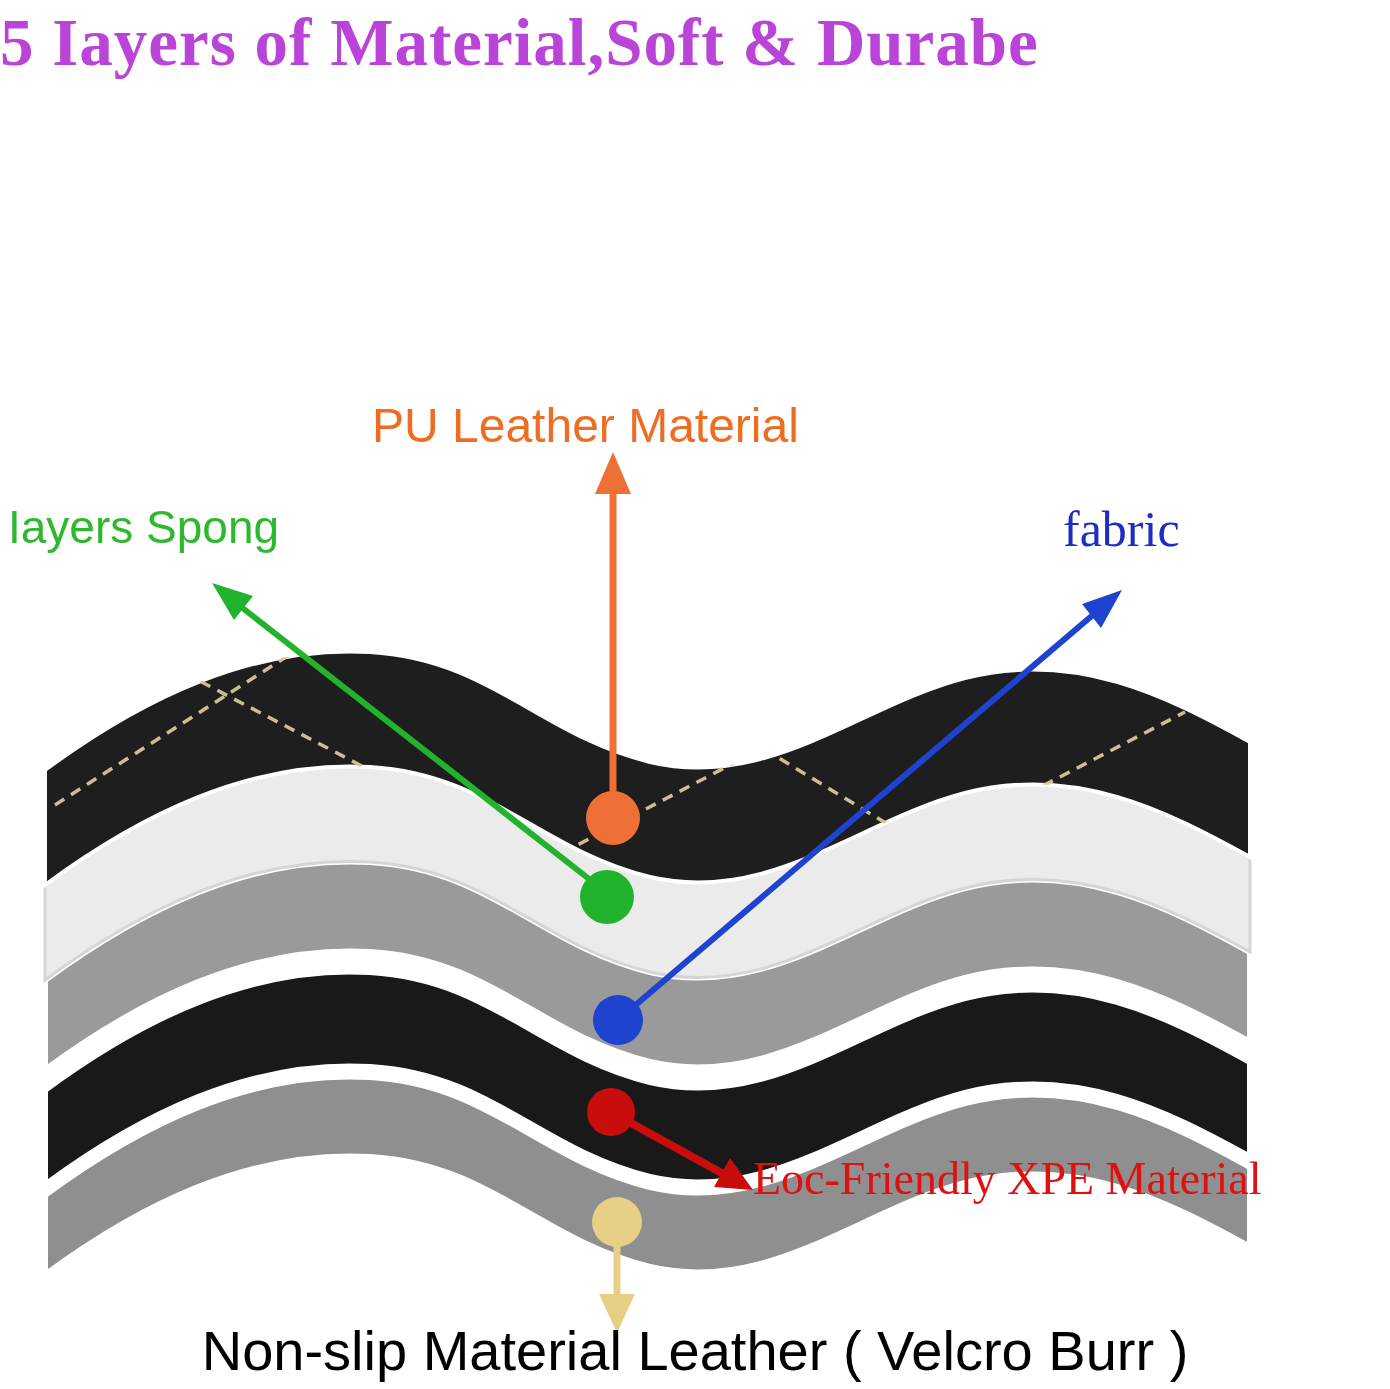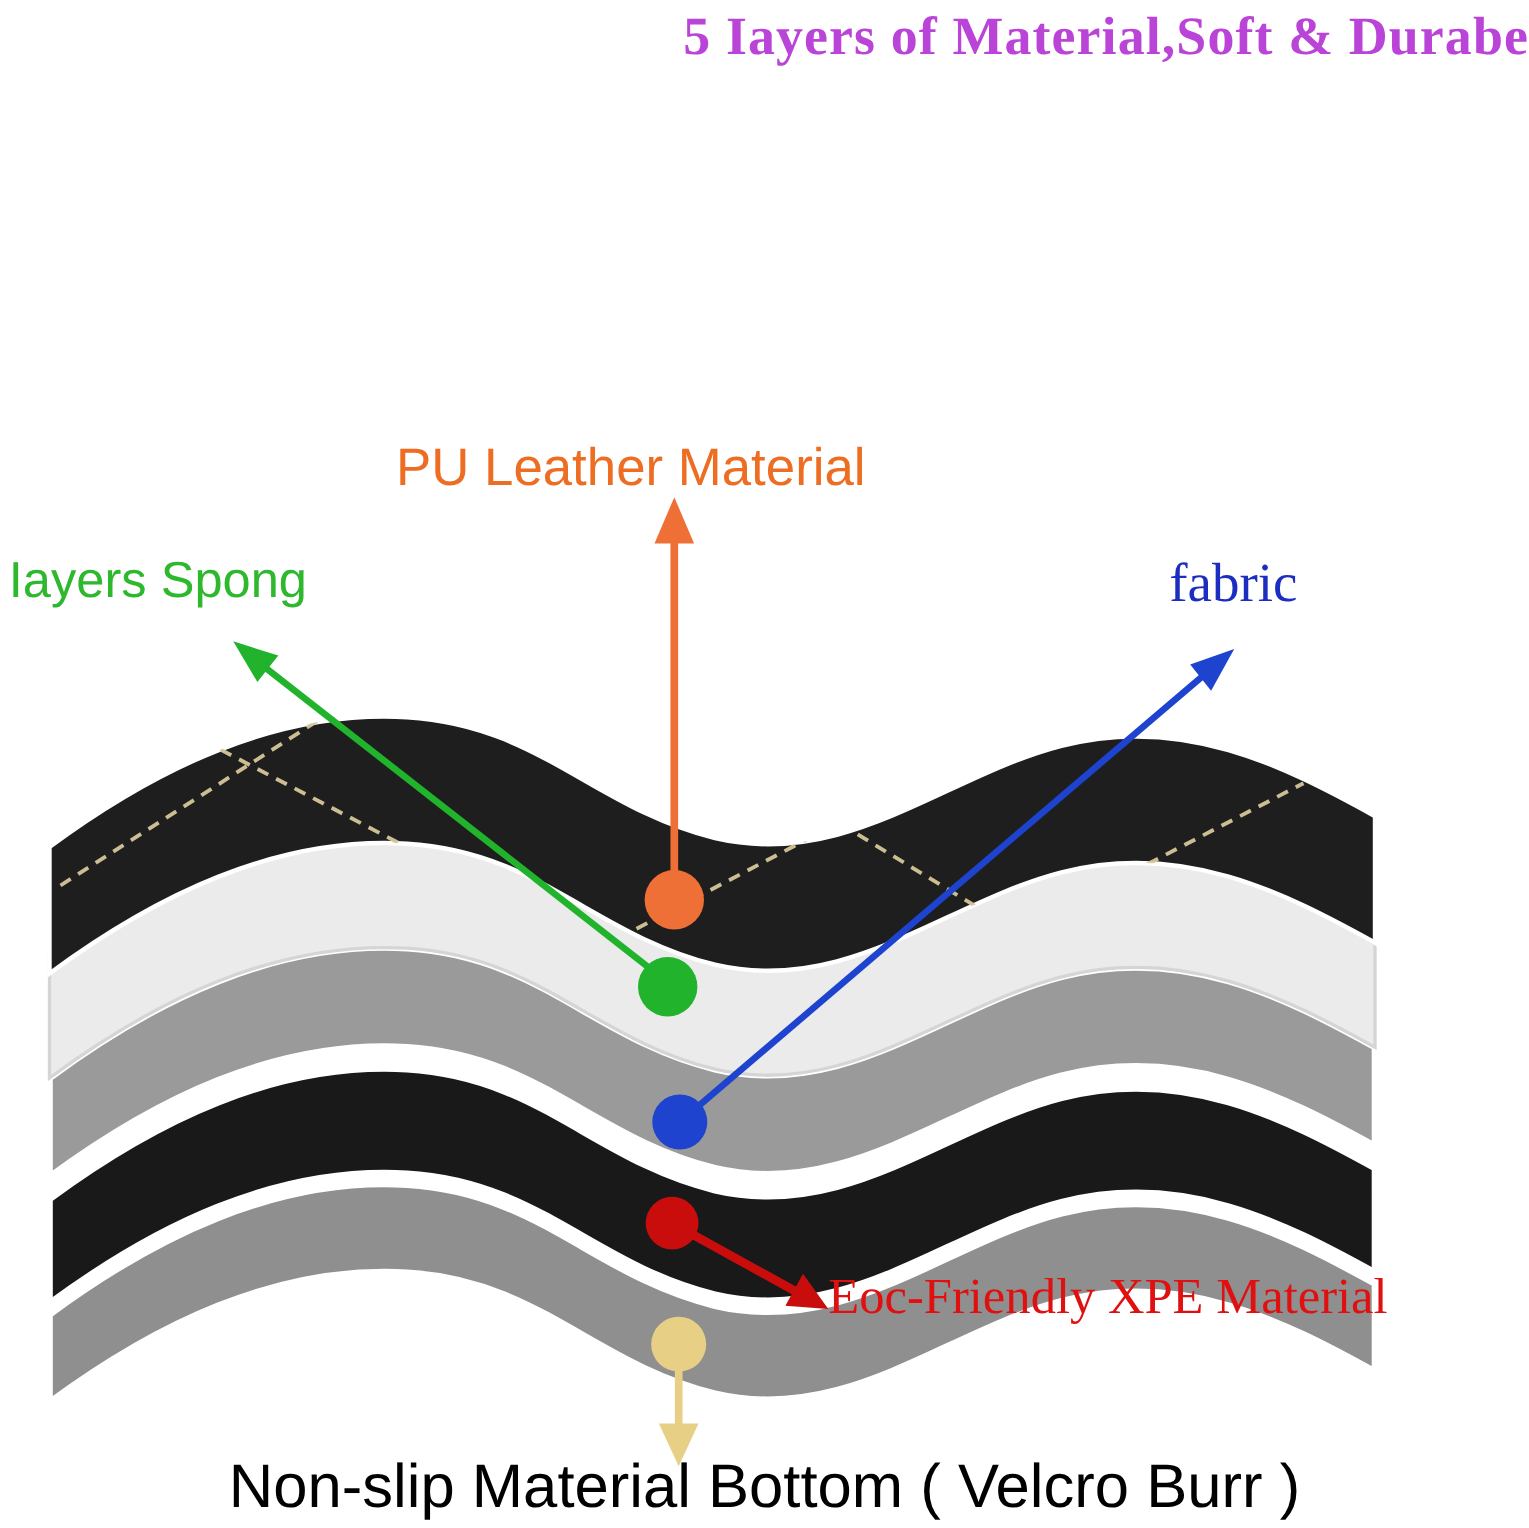--- a/index.html
+++ b/index.html
@@ -5,31 +5,31 @@
   html,body{margin:0;padding:0;background:#ffffff;}
   .canvas{
     position:relative;
     width:1390px;height:1389px;
     background:#ffffff;
     overflow:hidden;
     font-family:"Liberation Sans",sans-serif;
   }
   .title{
     position:absolute;top:4px;left:0;width:100%;
-    text-align:right;
+    text-align:left;
     font-family:"Liberation Serif",serif;
     font-weight:700;
-    font-size:49px;
+    font-size:67px;
     letter-spacing:1px;
     color:var(--title,#bb44d8);
     white-space:nowrap;
   }
   .lbl{position:absolute;white-space:nowrap;line-height:1.1;}
   .lbl-pu{
-    left:360px;top:400px;
+    left:372px;top:400px;
     font-size:48px;
     color:var(--pu-leather,#ed6d23);
   }
   .lbl-sponge{
     left:8px;top:502px;
     font-size:46px;
     color:var(--elastic-sponge,#2db82d);
   }
   .lbl-fabric{
     left:1063px;top:502px;
@@ -115,15 +115,15 @@
     </g>
 
   </svg>
 
   <div class="title">5 Iayers of Material,Soft &amp; Durabe</div>
 
   <div class="lbl lbl-pu">PU Leather Material</div>
   <div class="lbl lbl-sponge">Iayers Spong</div>
   <div class="lbl lbl-fabric">fabric</div>
   <div class="lbl lbl-xpe">Eoc-Friendly XPE Material</div>
-  <div class="lbl-bottom">Non-slip Material Bottom ( Velcro Burr )</div>
+  <div class="lbl-bottom">Non-slip Material Leather ( Velcro Burr )</div>
 
 </div>
 
 </body></html>

